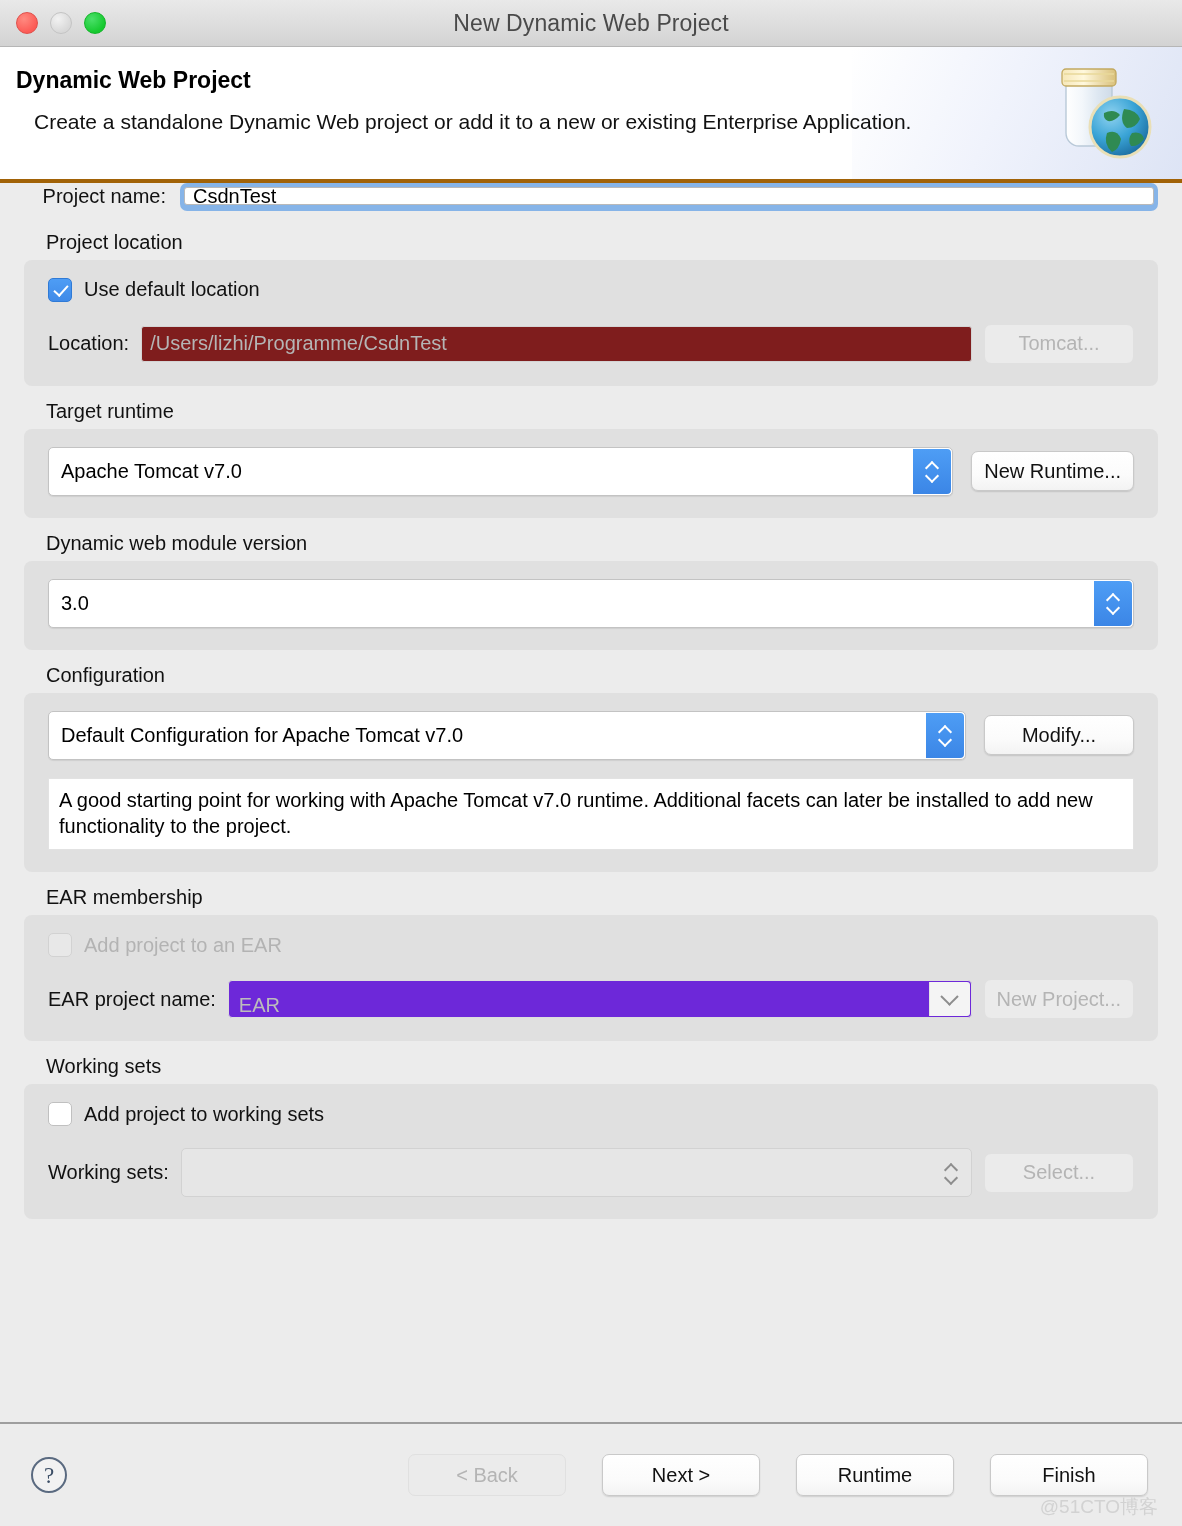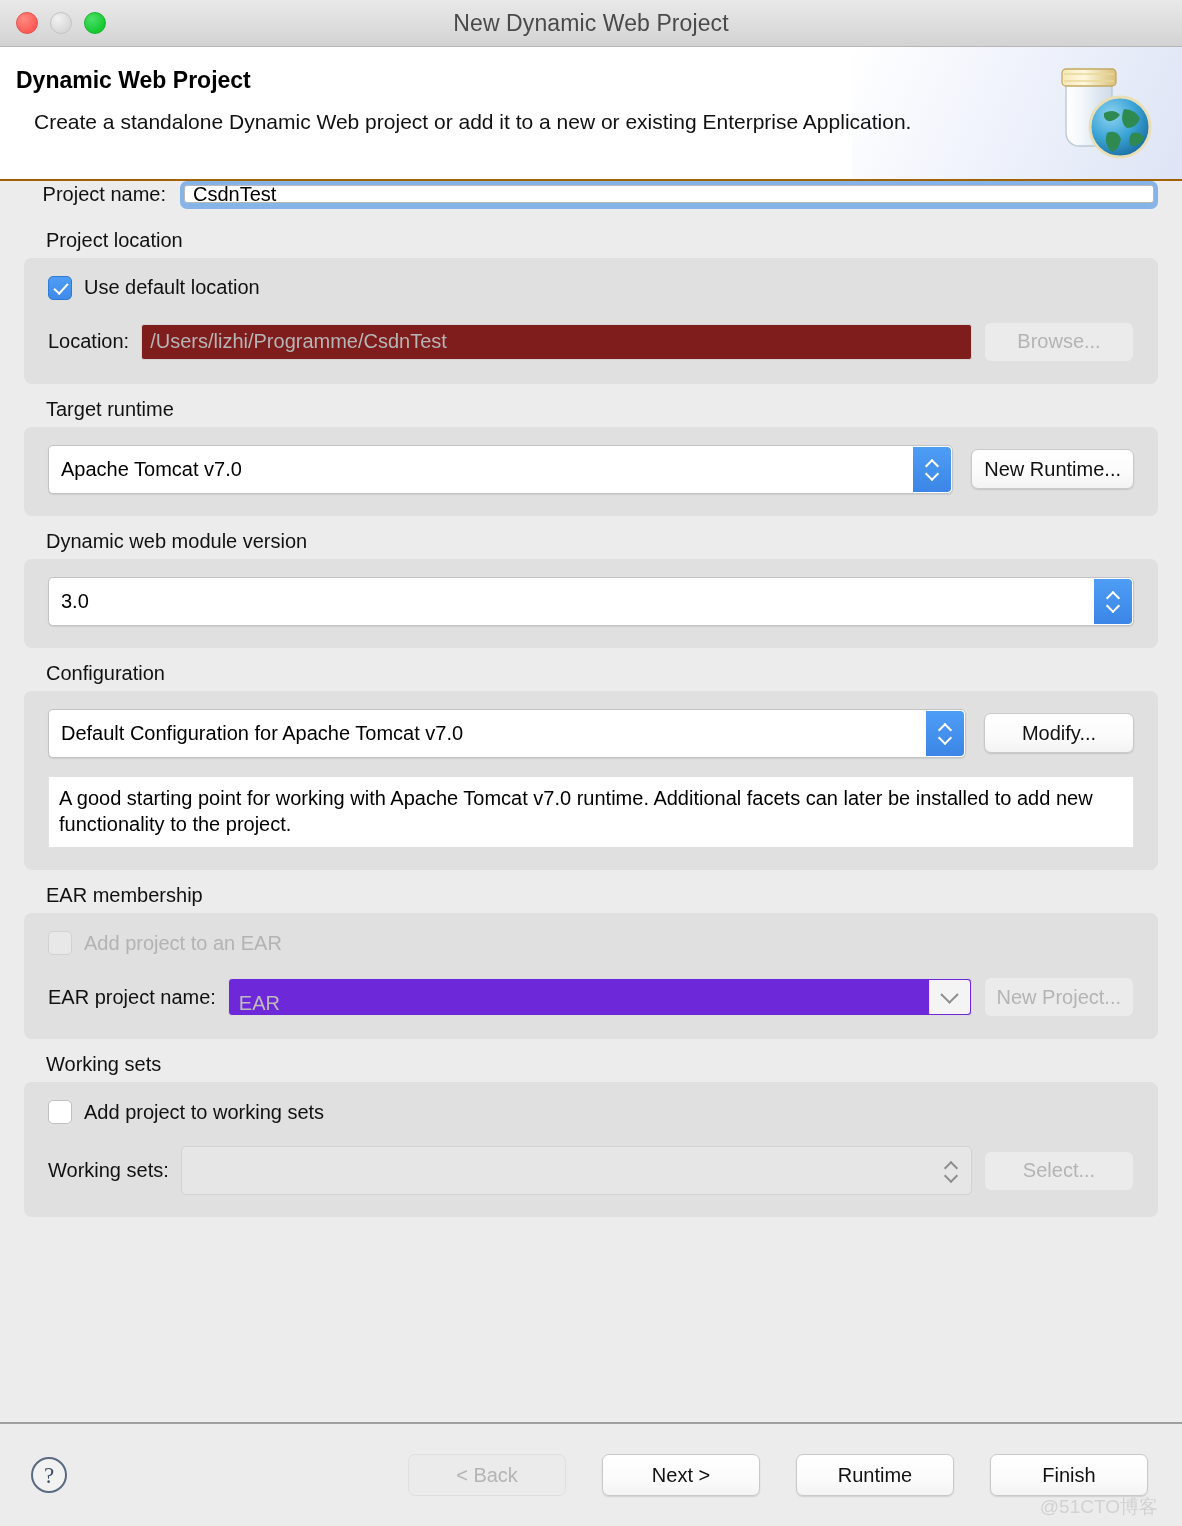--- a/index.html
+++ b/index.html
@@ -68,21 +68,21 @@
     color: #4a4a4a;
     letter-spacing: 0.1px;
     pointer-events: none;
   }
 
   
   .banner {
     position: relative;
     flex: 0 0 132px;
     background: #ffffff;
-    border-bottom: 2px solid #a16207;
+    border-bottom: 4px solid #a16207;
     overflow: hidden;
   }
   .banner-gradient {
     position: absolute;
     right: 0;
     top: 0;
     width: 330px;
     height: 100%;
     background: linear-gradient(115deg, rgba(255,255,255,1) 0%, rgba(240,243,252,1) 45%, rgba(221,228,245,1) 100%);
   }
@@ -472,21 +472,21 @@
 
     <div class="group-label">Project location</div>
     <div class="group-box">
       <div class="chk-row">
         <div class="checkbox on"></div>
         <div class="chk-label">Use default location</div>
       </div>
       <div class="field-row">
         <div class="field-label">Location:</div>
         <div class="input-disabled">/Users/lizhi/Programme/CsdnTest</div>
-        <div class="btn disabled">Browse...</div>
+        <div class="btn disabled">Tomcat...</div>
       </div>
     </div>
 
     <div class="group-label">Target runtime</div>
     <div class="group-box">
       <div class="runtime-row">
         <div class="combo">
           <span>Apache Tomcat v7.0</span>
           <span class="stepper">
             <span class="chev up"></span>

